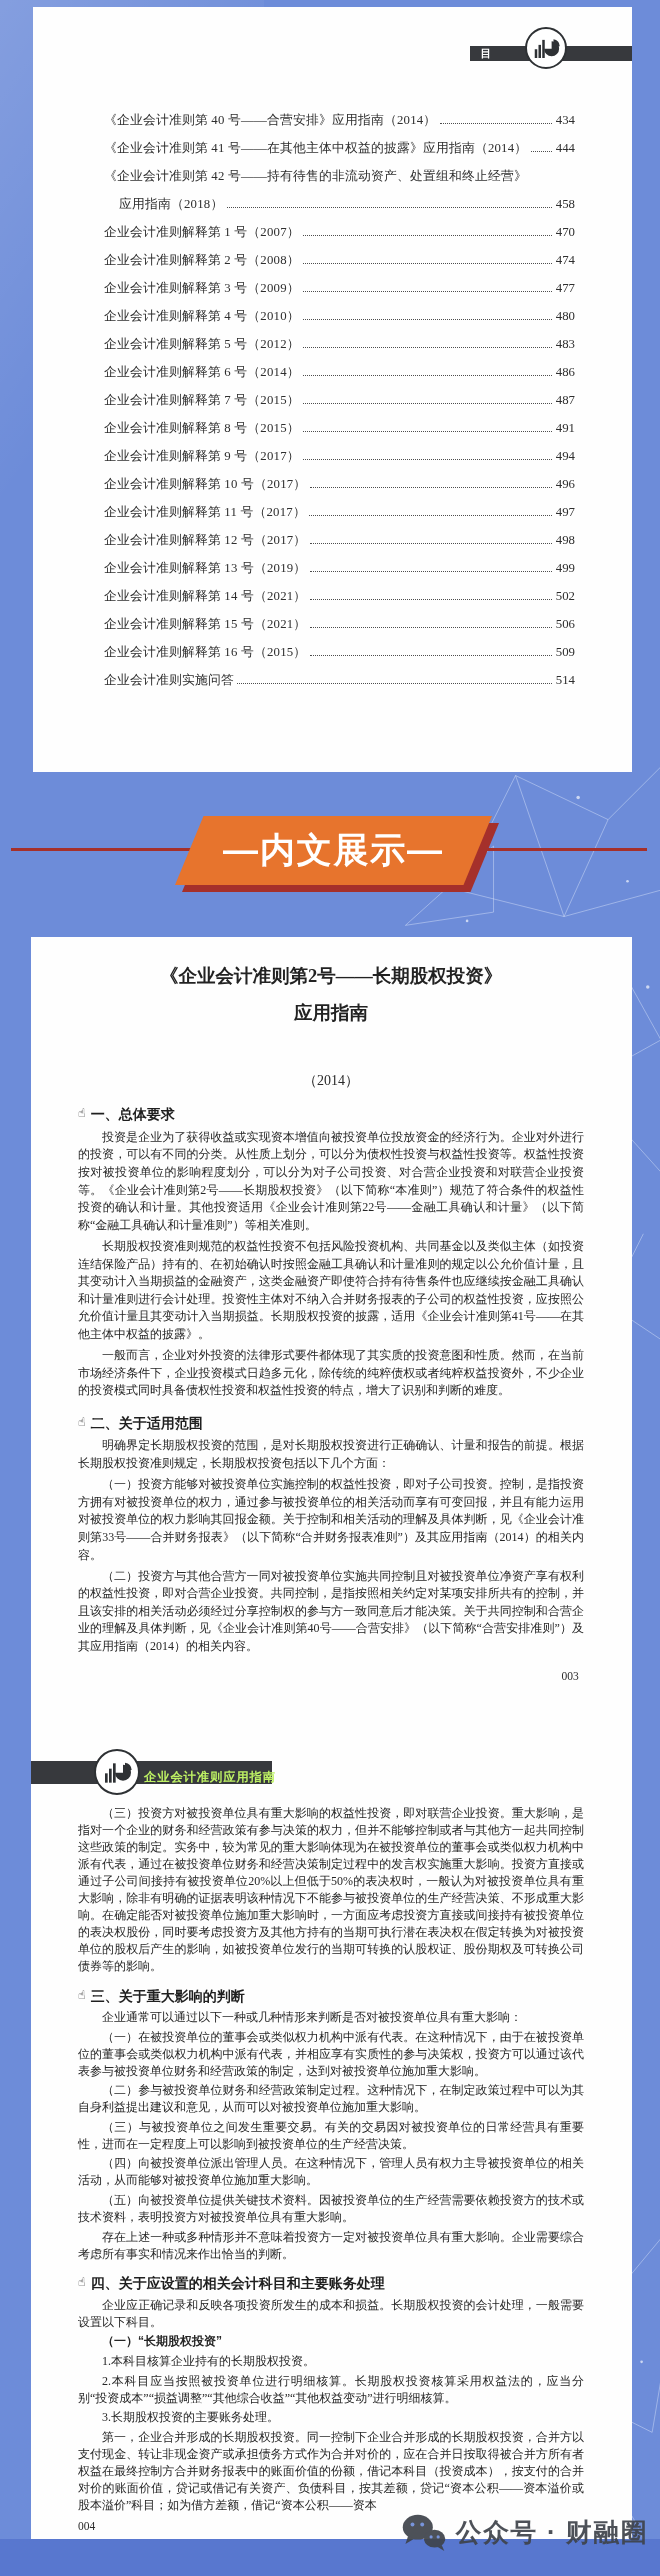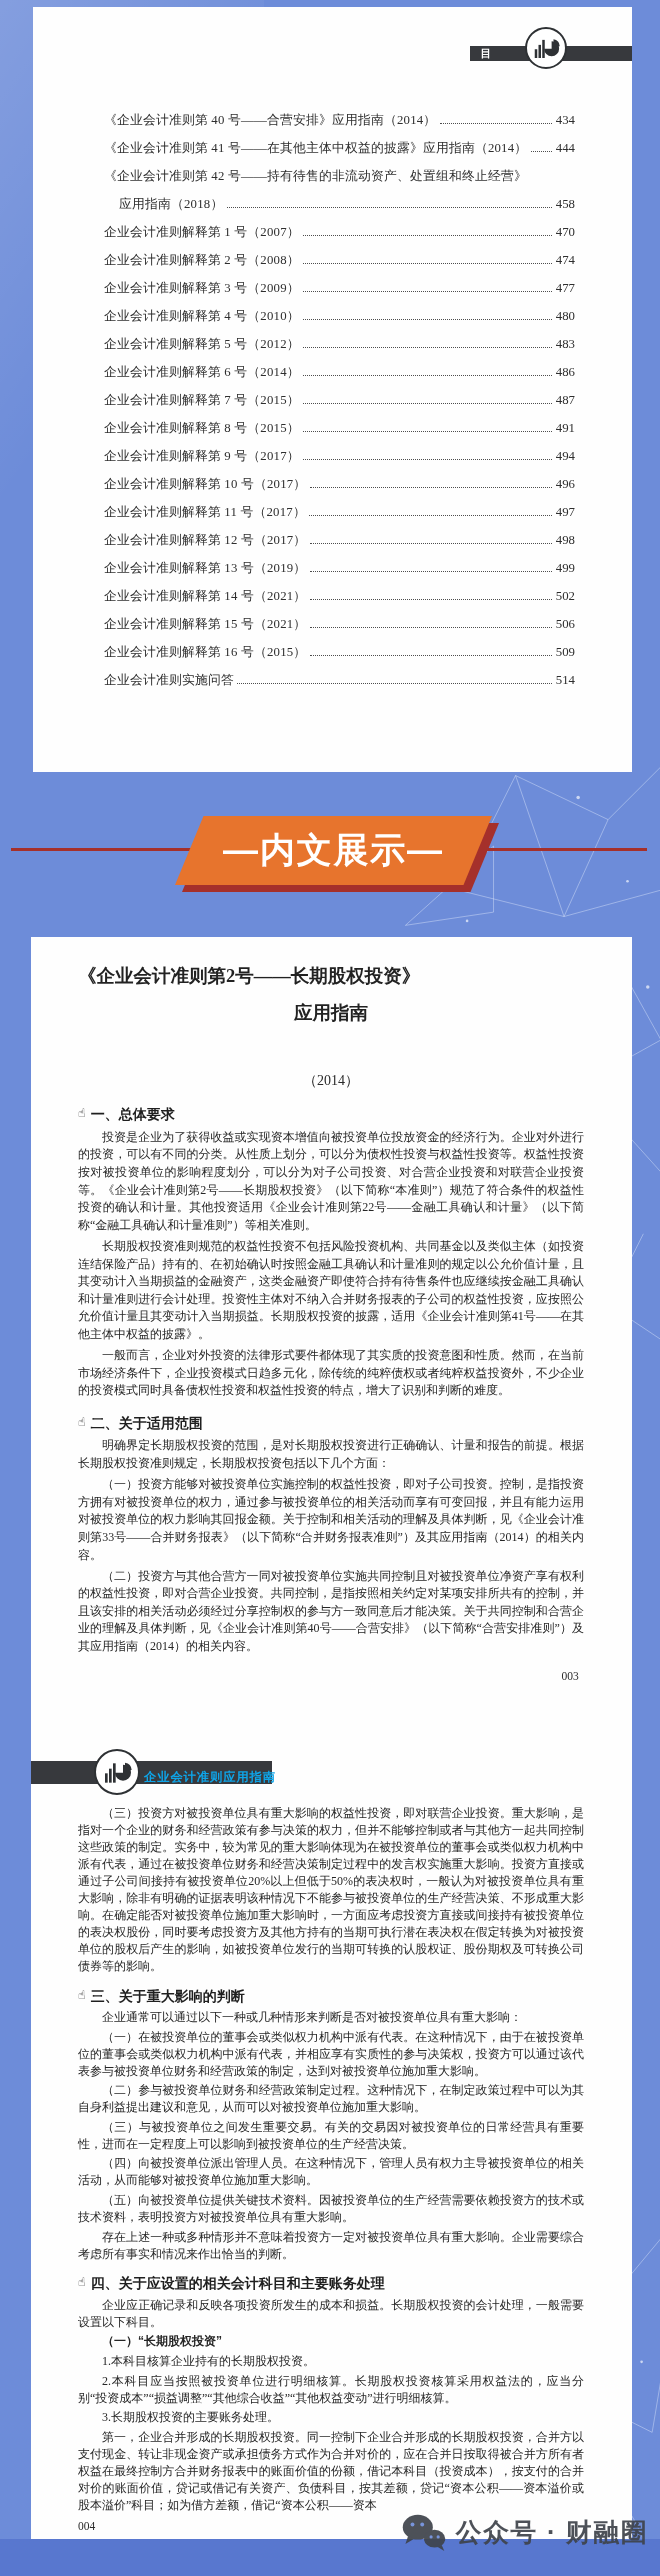--- a/index.html
+++ b/index.html
@@ -49,21 +49,21 @@
     clip-path:polygon(9% 0,100% 0,91% 100%,0 100%);
     display:flex;align-items:center;justify-content:center;
   }
   .banner span{color:#fff;font-size:35px;font-weight:bold;letter-spacing:1.8px;}
   
   .content-card{
     position:absolute;left:31px;top:937px;width:601px;height:1602px;background:#fefefe;
     box-sizing:border-box;padding:26.4px 48px 0 47px;overflow:hidden;
     font-family:"Liberation Serif","DejaVu Serif",serif;color:#2a2a2a;
   }
-  .doc-title{font-size:18.5px;font-weight:bold;text-align:left;line-height:26.4px;color:#222;}
+  .doc-title{font-size:18.5px;font-weight:bold;text-align:center;line-height:26.4px;color:#222;}
   .doc-subtitle{font-size:18.5px;font-weight:bold;text-align:center;line-height:26.4px;margin-top:10px;color:#222;}
   .doc-year{font-size:14px;text-align:center;line-height:21px;margin-top:44px;}
   .sec-h{
     margin-top:13.2px;font-family:"Liberation Sans","DejaVu Sans",sans-serif;
     font-size:14px;font-weight:bold;line-height:21px;color:#1f1f1f;
     display:flex;align-items:center;gap:5.3px;
   }
   .sec-h .hand{font-size:12.3px;font-weight:normal;transform:translateY(-0.9px);}
   .bp{
     margin:3.5px 0 0 0;font-size:12px;line-height:17.6px;text-indent:2em;
@@ -73,21 +73,21 @@
   .pg2.bp{line-height:17px;margin-top:2.6px;}
   .pg2.sec-h{margin-top:10.6px;margin-bottom:1.8px;}
   .pagenum-r{font-size:11.5px;text-align:right;padding-right:5.3px;margin-top:12.3px;line-height:16px;}
   .pagenum-004{position:absolute;left:47px;bottom:5.3px;font-size:11.5px;line-height:16px;}
   
   .p2bar{
     position:relative;margin:77px 0 21px -47px;width:241px;height:23px;background:#37393d;
   }
   .p2bar .p2label{
     position:absolute;left:113px;top:0;height:33px;display:flex;align-items:center;
-    color:#0ea5e9;font-family:"Liberation Sans","DejaVu Sans",sans-serif;
+    color:#bef264;font-family:"Liberation Sans","DejaVu Sans",sans-serif;
     font-size:12.3px;font-weight:bold;letter-spacing:0.9px;white-space:nowrap;
   }
   .p2logo{position:absolute;left:63px;top:-11.5px;width:46px;height:46px;}
   
   .watermark{
     position:absolute;left:401px;top:2513px;display:flex;align-items:center;gap:8.8px;
     color:#3e434b;opacity:0.92;
   }
   .watermark .wm-label{font-size:25.6px;font-weight:bold;letter-spacing:1.8px;white-space:nowrap;}
 </style>

